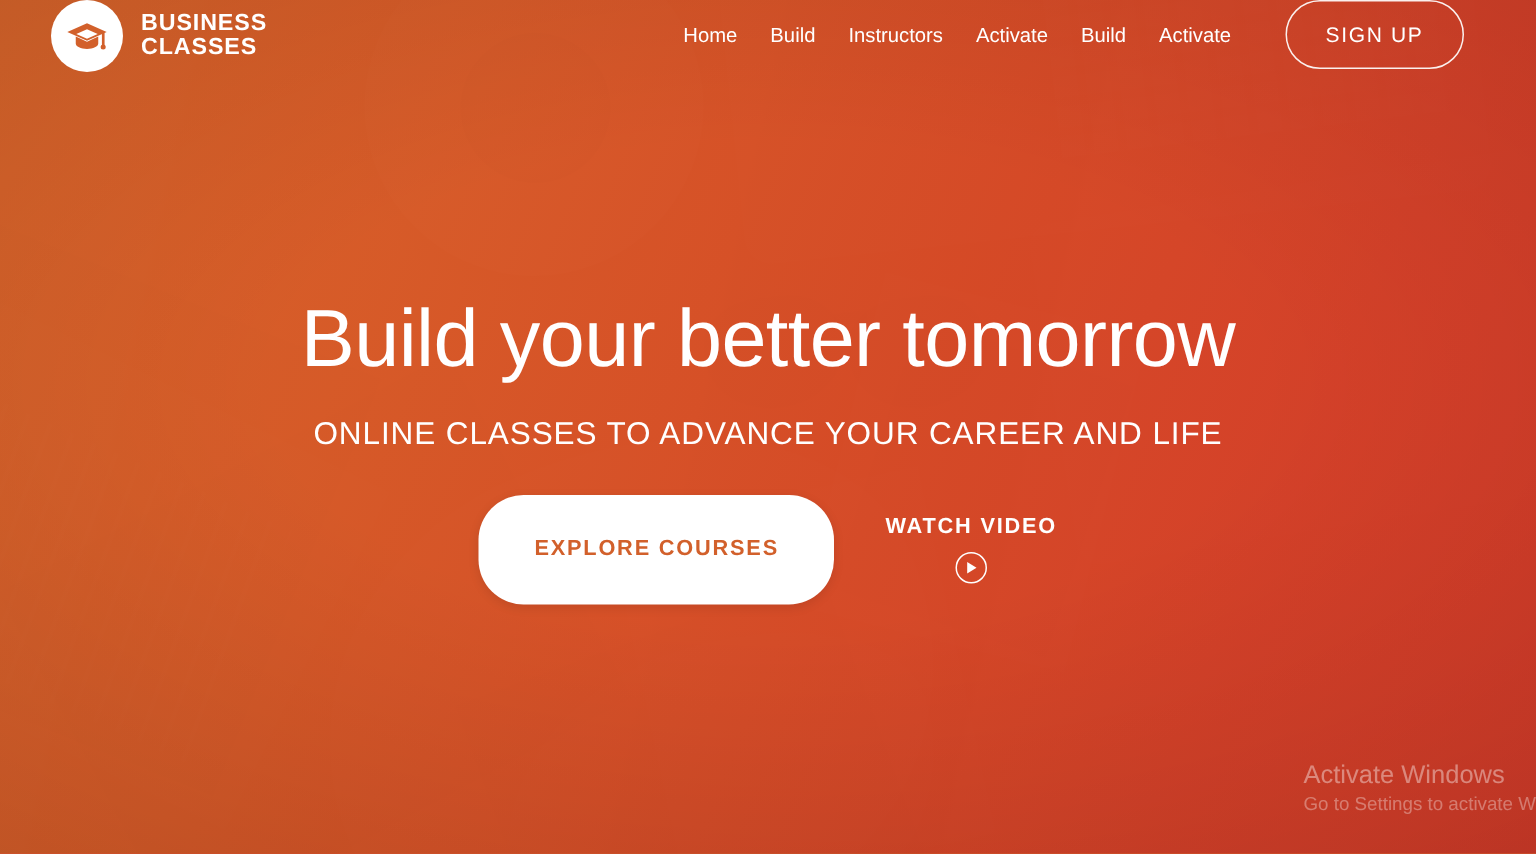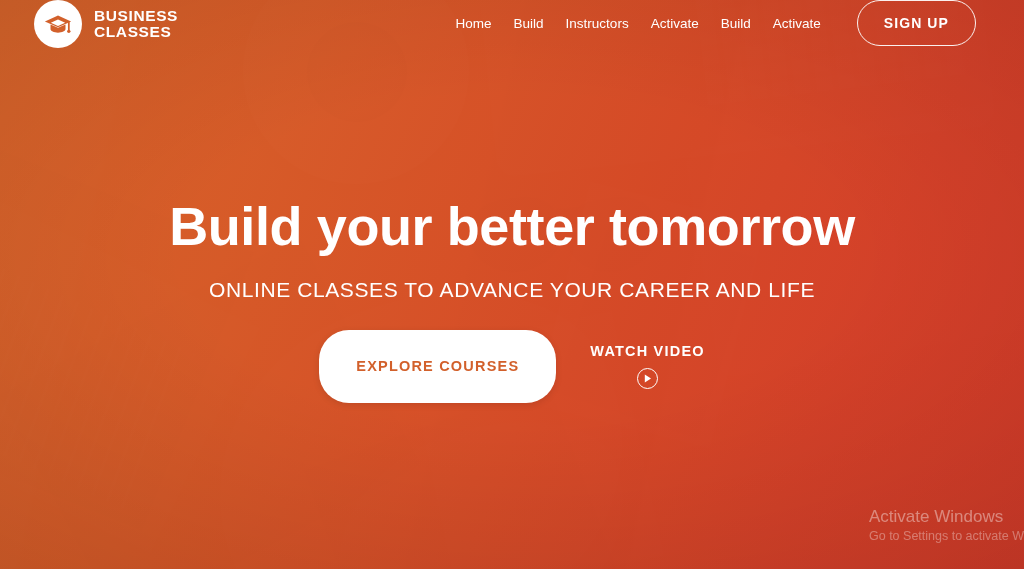--- a/index.html
+++ b/index.html
@@ -293,21 +293,21 @@
     text-decoration: none;
     white-space: nowrap;
     cursor: pointer;
   }
   .signup-btn {
     margin-left: 14px;
     border: 1.5px solid rgba(255,255,255,0.92);
     border-radius: 26px;
     color: #ffffff;
     font-size: 14px;
-    font-weight: bold;
+    font-weight: normal;
     letter-spacing: 1.1px;
     font-stretch: condensed;
     padding: 15px 26px;
     background: transparent;
     cursor: pointer;
     white-space: nowrap;
     line-height: 1;
   }
 
   
@@ -317,21 +317,21 @@
     top: 196px;
     width: 1024px;
     text-align: center;
     z-index: 15;
   }
   .hero-title {
     margin: 0;
     color: #ffffff;
     font-size: 54px;
     line-height: 60px;
-    font-weight: bold;
+    font-weight: normal;
     font-stretch: condensed;
     letter-spacing: -0.4px;
   }
   .hero-sub {
     margin: 22px 0 0 0;
     color: #ffffff;
     font-size: 21px;
     font-weight: normal;
     font-stretch: condensed;
     letter-spacing: 0.6px;

